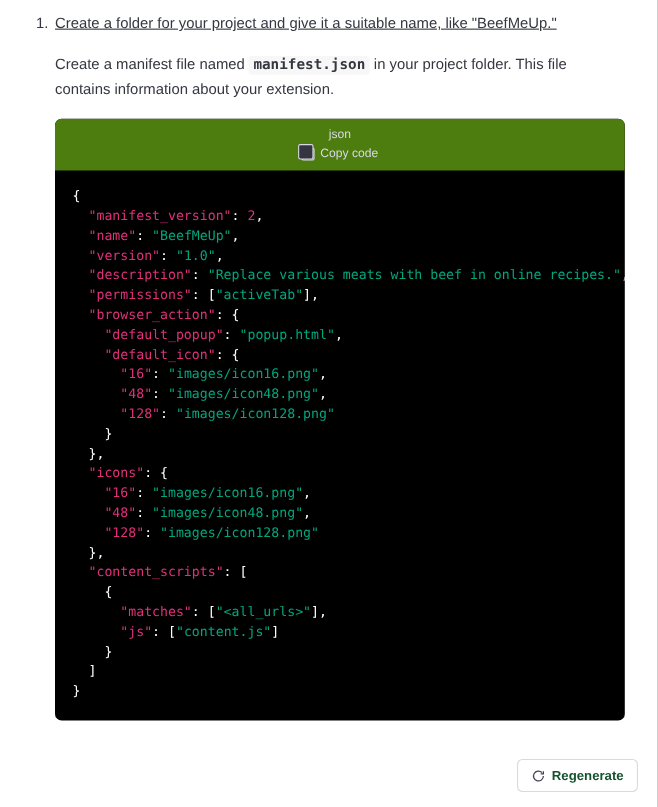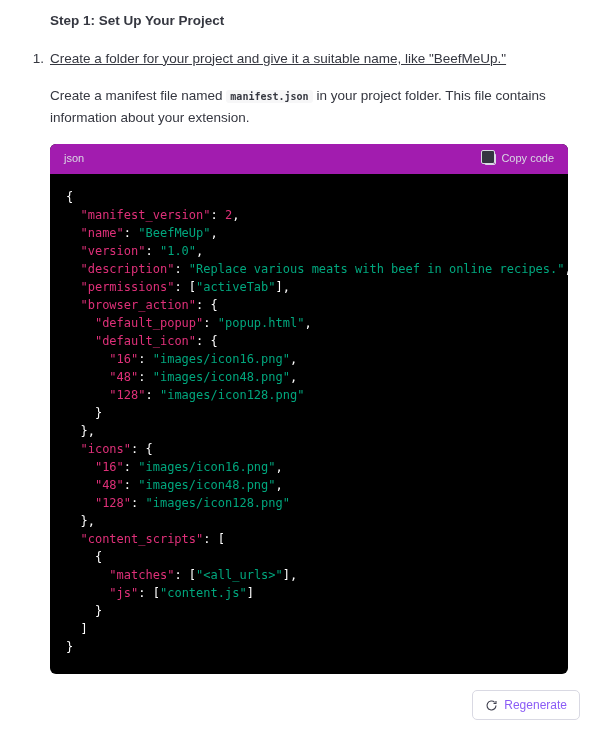--- a/index.html
+++ b/index.html
@@ -38,36 +38,37 @@
   .paragraph {
     margin-left: 20px;
     margin-bottom: 16px;
   }
   .inline-code {
     font-family: "Consolas", "Menlo", monospace;
     background: #f7f7f8;
     padding: 1px 4px;
     border-radius: 3px;
     font-weight: 600;
-    font-size: 10px;
+    font-size: 13px;
   }
   .code-block {
     margin: 12px 0 0 20px;
     border-radius: 6px;
     overflow: hidden;
     background: #000000;
   }
   .code-header {
-    background: #a21caf;
+    background: #4d7c0f;
     color: #d9d9e3;
     display: flex;
     justify-content: space-between;
     align-items: center;
     padding: 6px 14px;
     font-size: 11px;
+    flex-direction: column;
   }
   .copy-btn {
     display: flex;
     align-items: center;
     gap: 5px;
     cursor: pointer;
     color: #d9d9e3;
   }
   .copy-icon {
     width: 12px;
@@ -106,35 +107,35 @@
     bottom: 14px;
     background: #ffffff;
     border: 1px solid #d9d9e3;
     border-radius: 5px;
     padding: 7px 12px;
     font-size: 12px;
     display: flex;
     align-items: center;
     gap: 6px;
     cursor: pointer;
-    color: #8b5cf6;
+    color: #14532d;
+    font-weight: bold;
   }
   .regen-icon {
     width: 13px;
     height: 13px;
     position: relative;
   }
   .regen-icon svg { display: block; }
 </style>
 </head>
 <body>
 
 <div class="content">
 
-  <div class="step-heading">Step 1: Set Up Your Project</div>
 
   <div class="list-row">
     <div class="list-num">1.</div>
     <div class="list-text">Create a folder for your project and give it a suitable name, like "BeefMeUp."</div>
   </div>
 
 
   <div class="paragraph">
     <span>Create a manifest file named </span><span class="inline-code">manifest.json</span><span> in your project folder. This file contains information about your extension.</span>
   </div>

